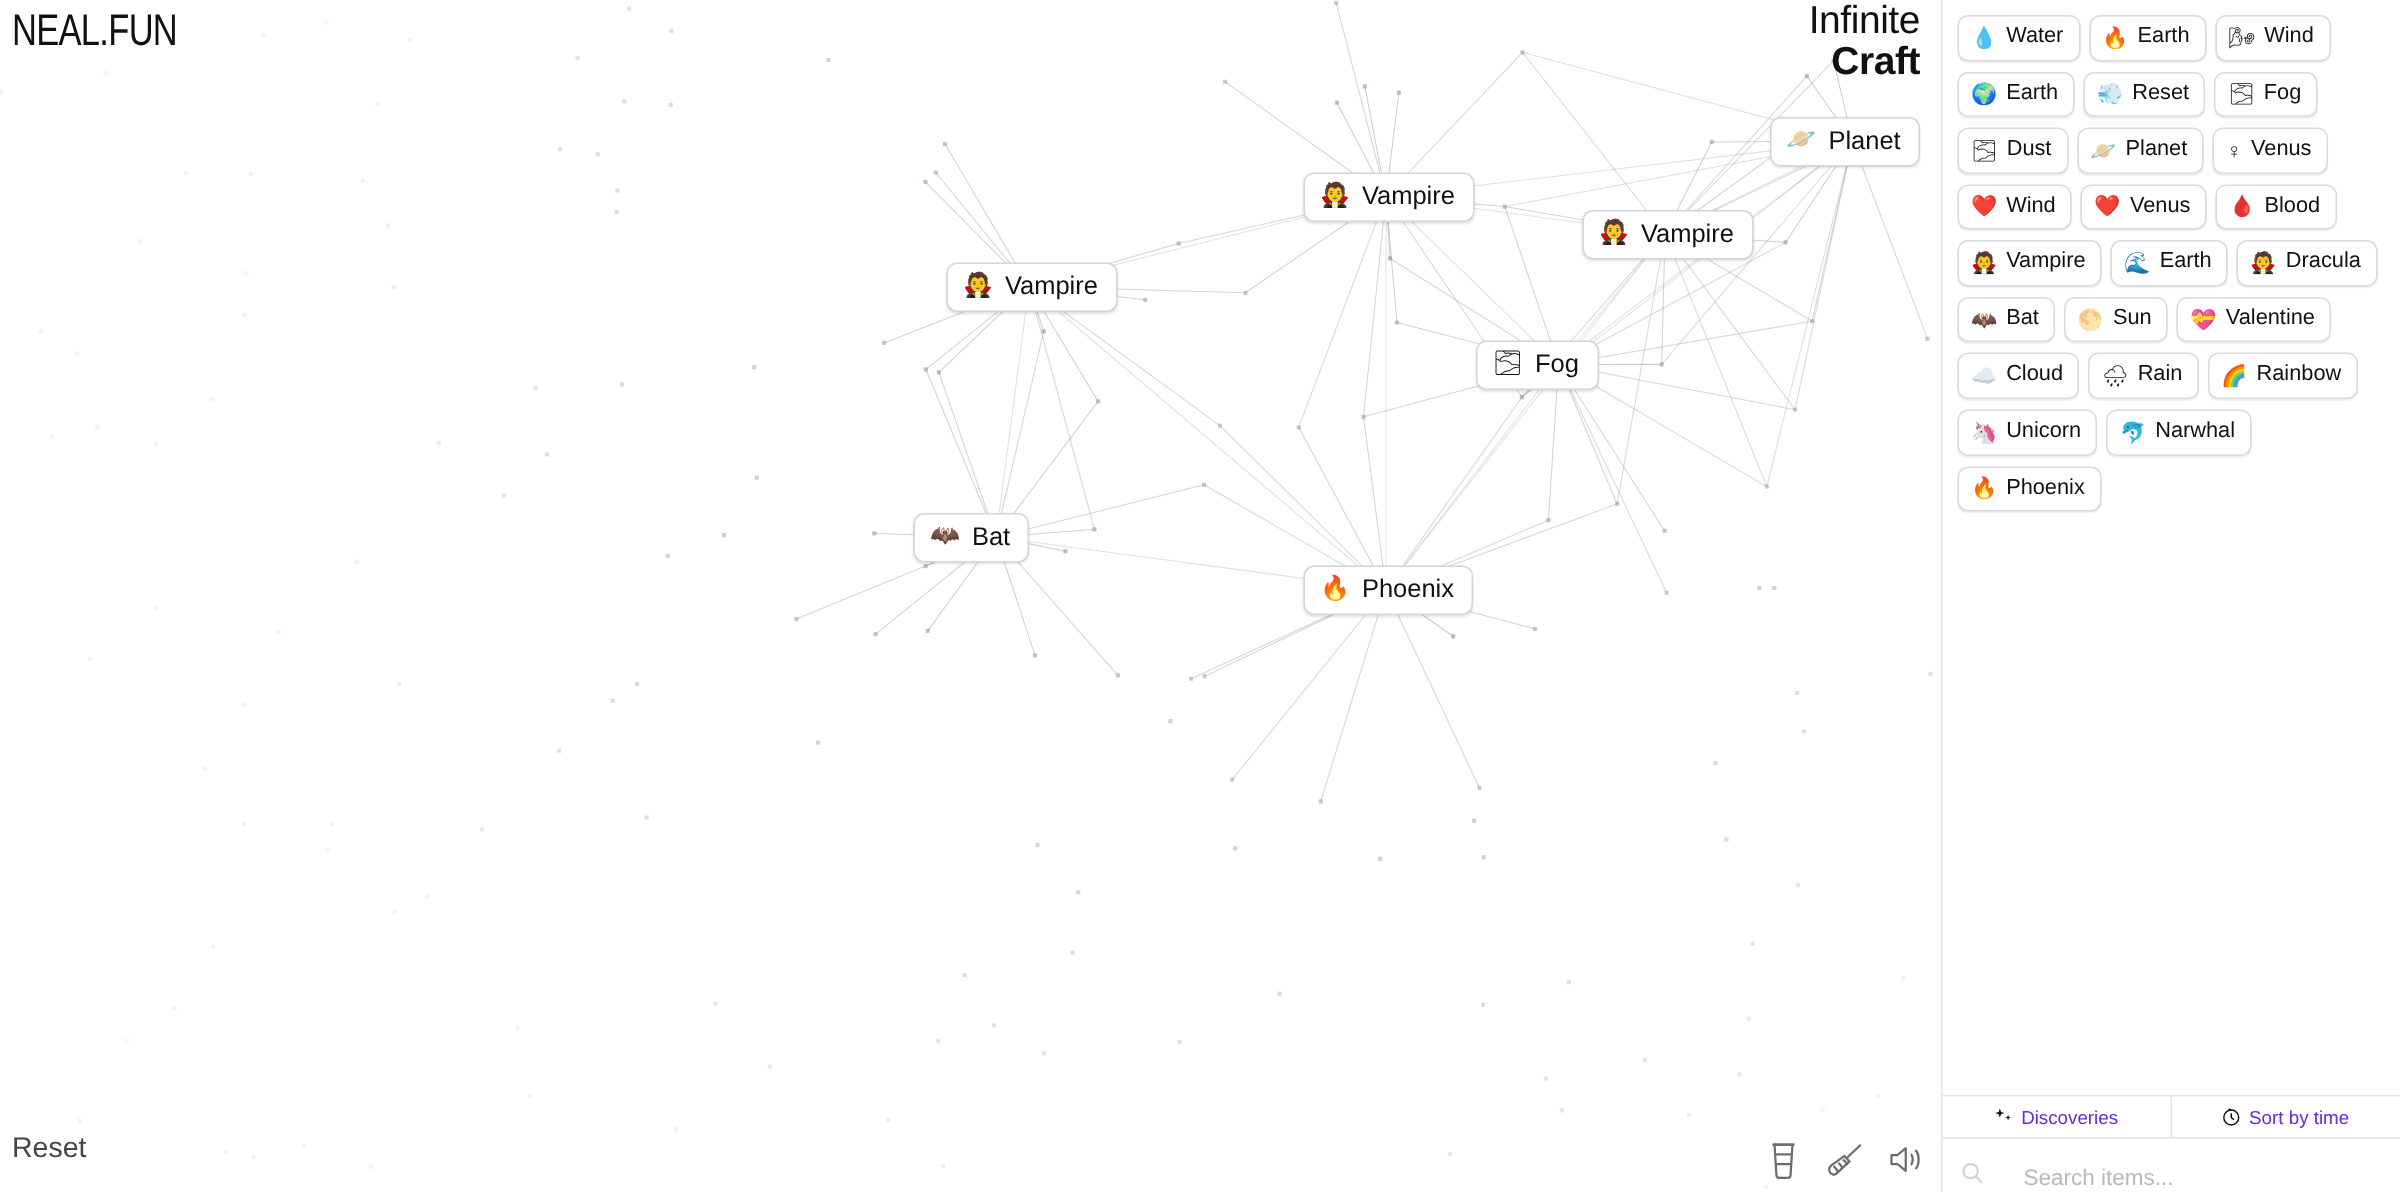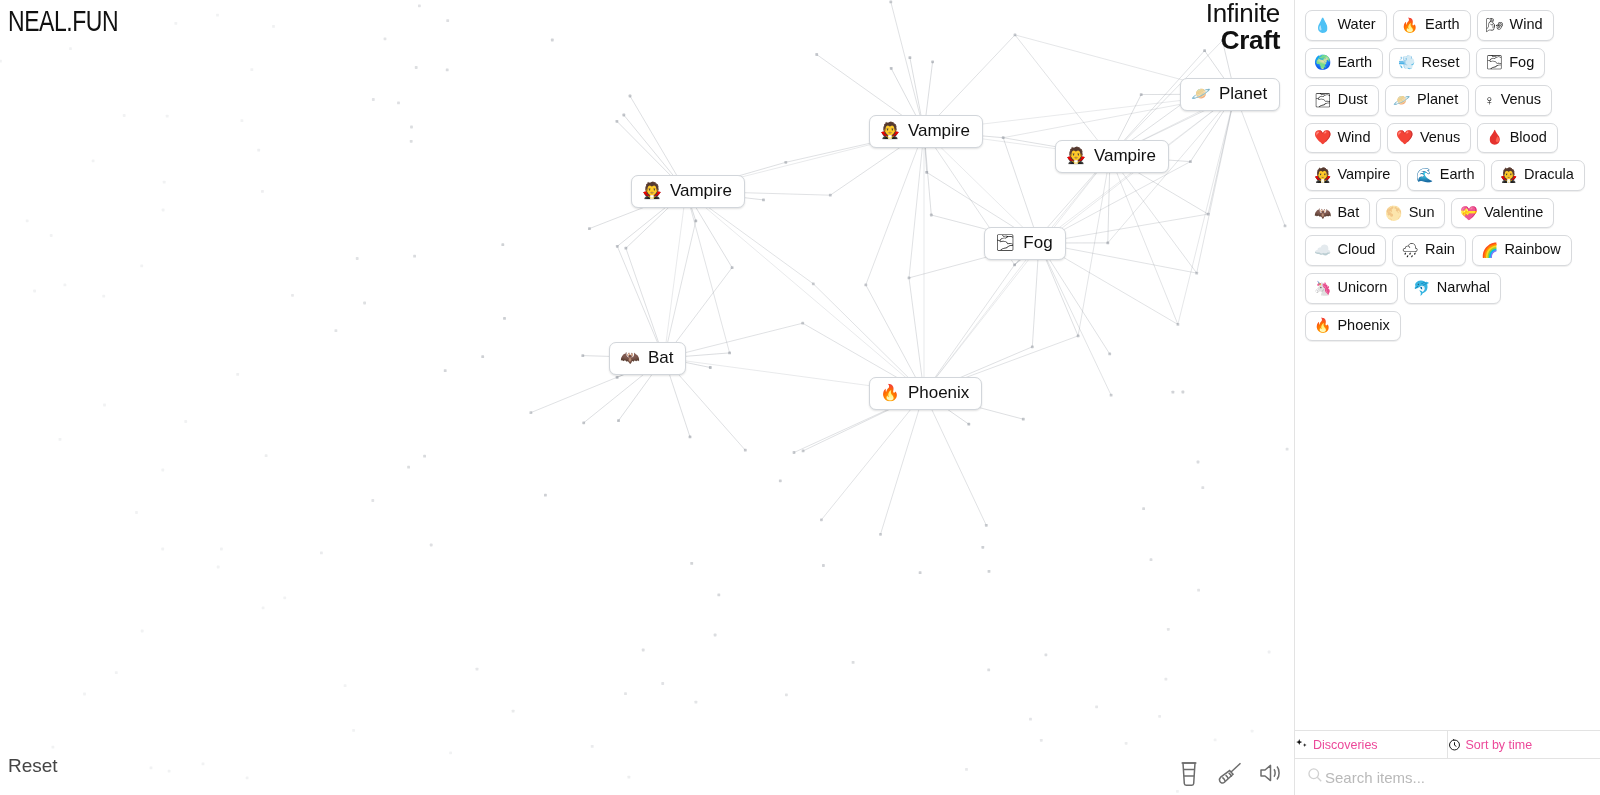--- a/index.html
+++ b/index.html
@@ -109,31 +109,31 @@
 
   .side-actions {
     display: flex;
     border-top: 1px solid #e3e3e3;
     border-bottom: 1px solid #e3e3e3;
     height: 29px;
     flex: 0 0 auto;
   }
   .side-actions .act {
     flex: 1 1 50%;
-    display: flex; align-items: center; justify-content: flex-start; gap: 5px;
-    font-size: 12.5px; color: #ec4899; cursor: pointer;
+    display: flex; align-items: center; justify-content: center; gap: 5px;
+    font-size: 12.5px; color: #6d28d9; cursor: pointer;
     user-select: none;
   }
   .side-actions .act:first-child { border-right: 1px solid #e3e3e3; }
   .side-actions .act svg { display:block; }
 
   .search-row {
     flex: 0 0 auto;
     height: 36px;
-    display: flex; align-items: center; gap: 0;
+    display: flex; align-items: flex-end; gap: 24px;
     padding: 0 10px 0 12px;
   }
   .search-row .mag { flex: 0 0 auto; opacity: .45; }
   .search-input {
     flex: 1 1 auto;
     border: 0; outline: 0;
     font-size: 15px;
     font-family: "Liberation Sans", sans-serif;
     color: #222;
     background: transparent;

